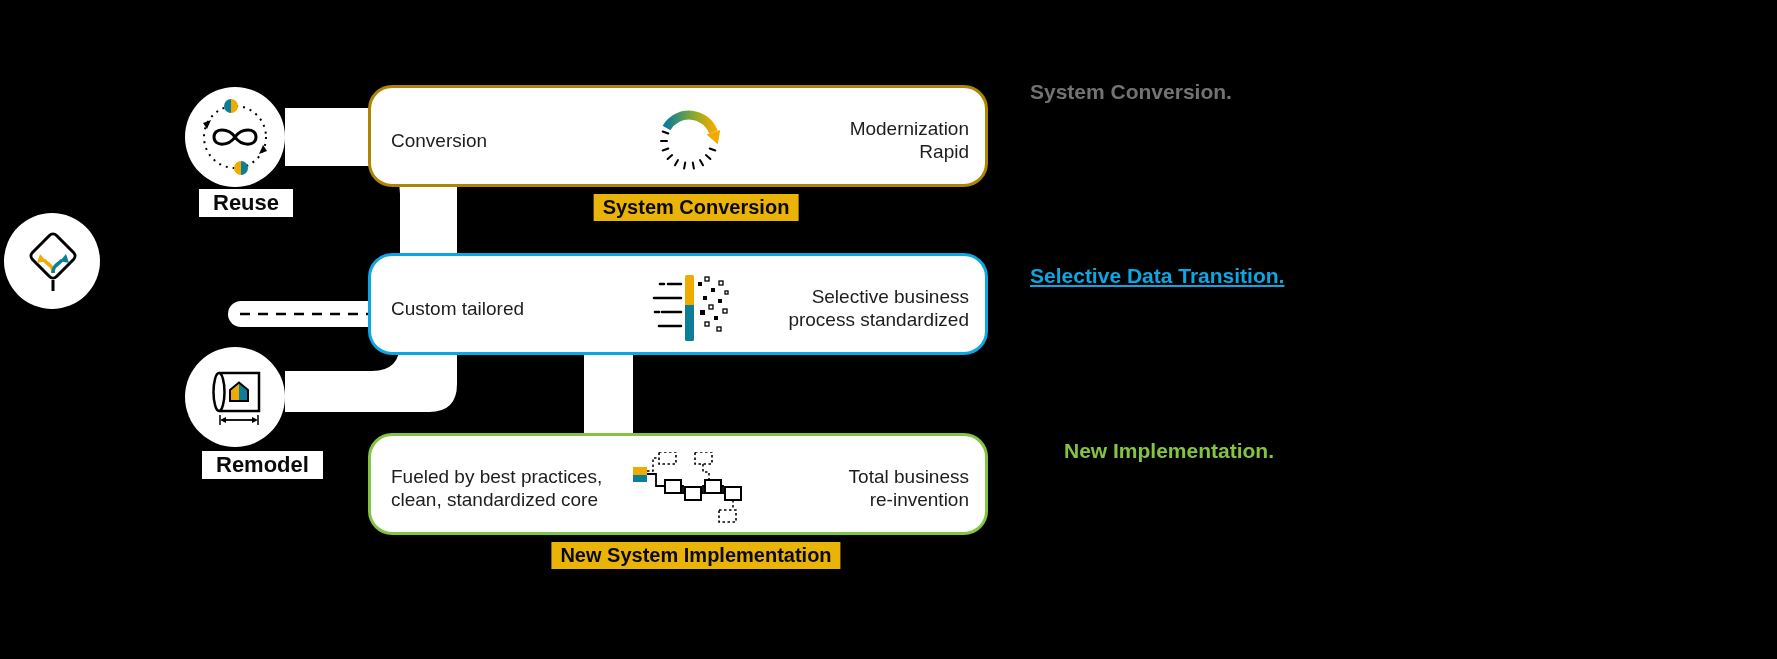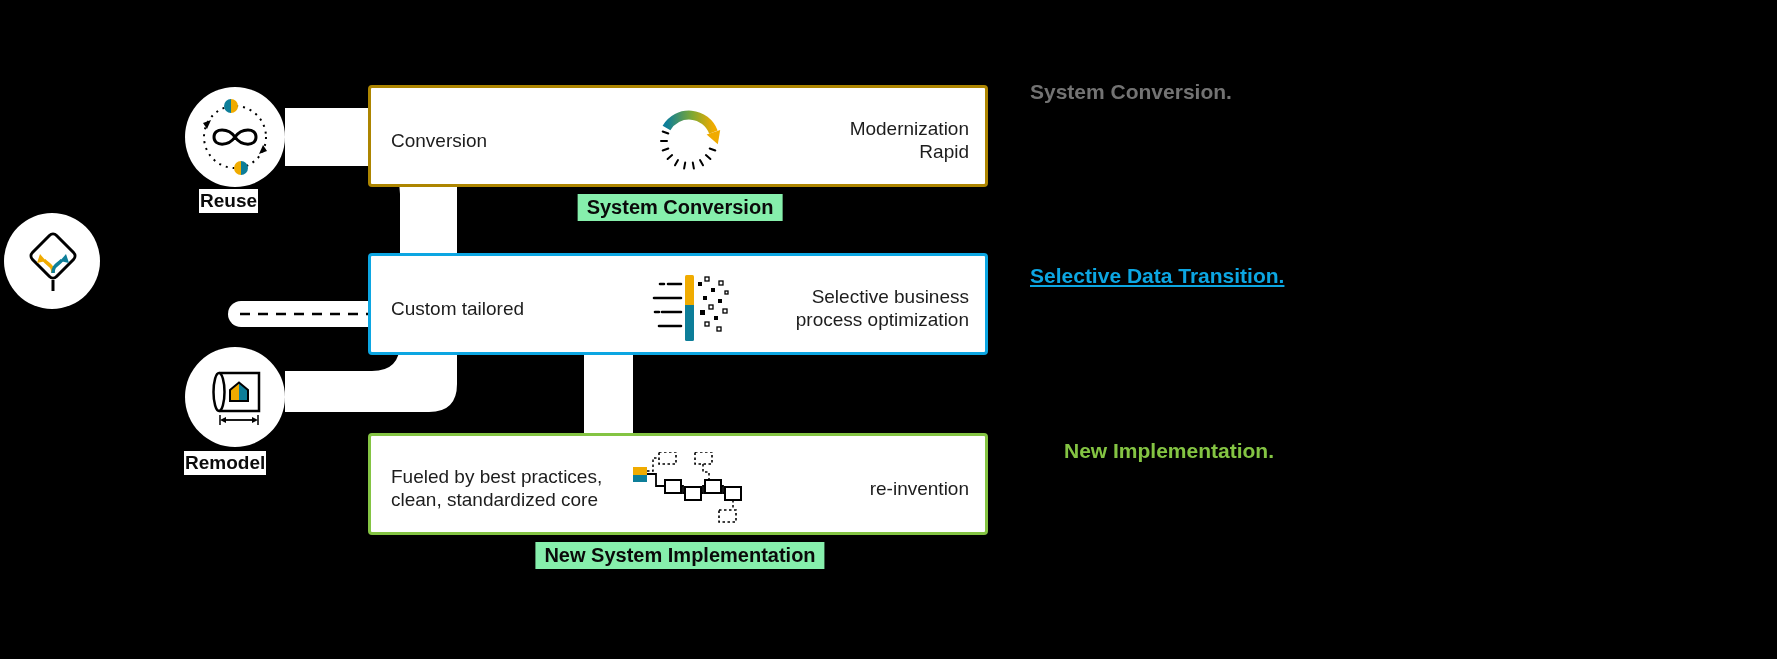--- a/index.html
+++ b/index.html
@@ -8,35 +8,35 @@
     font-family:"Liberation Sans", sans-serif;overflow:hidden;
   }
   svg{display:block;}
   .connectors{position:absolute;left:0;top:0;}
   .circle{position:absolute;background:#fff;border-radius:50%;
     display:flex;align-items:center;justify-content:center;}
   .signpost-circle{left:4px;top:213px;width:96px;height:96px;}
   .reuse-circle{left:185px;top:87px;width:100px;height:100px;}
   .remodel-circle{left:185px;top:347px;width:100px;height:100px;}
   .node-label{position:absolute;background:#fff;color:#0b0b0b;
-    font-weight:bold;font-size:19px;padding:1px 1px;white-space:nowrap;}
+    font-weight:bold;font-size:22px;padding:1px 14px;white-space:nowrap;}
   .reuse-label{left:199px;top:189px;}
-  .remodel-label{left:184px;top:451px;}
+  .remodel-label{left:202px;top:451px;}
   .pathbox{position:absolute;left:368px;width:620px;height:102px;background:#fff;
-    border-radius:4px;box-sizing:border-box;display:flex;align-items:center;
+    border-radius:24px;box-sizing:border-box;display:flex;align-items:center;
     padding:8px 16px 0 20px;}
   .box-conversion{top:85px;border:3px solid #ad8500;}
   .box-selective{top:253px;border:3px solid #0ca6e2;}
   .box-new{top:433px;border:3px solid #84c443;gap:7px;}
   .box-left{width:232px;font-size:19px;color:#1d1d1d;line-height:23px;}
   .box-icon{flex:1;display:flex;justify-content:center;align-items:center;}
   .box-right{width:214px;text-align:right;font-size:19px;color:#1d1d1d;line-height:23px;}
   .line{display:block;}
   .line:empty{display:none;}
-  .caption{position:absolute;left:680px;transform:translateX(-50%);background:#86efac;
+  .caption{position:absolute;left:696px;transform:translateX(-50%);background:#eab308;
     color:#0a0a0a;font-size:20px;font-weight:bold;padding:2px 9px;white-space:nowrap;}
   .caption-1{top:194px;}
   .caption-2{top:368px;}
   .caption-3{top:542px;}
   .heading{position:absolute;left:1030px;font-size:21px;font-weight:bold;white-space:nowrap;}
   .heading-1{top:80px;color:#737373;}
   .heading-2{top:264px;color:#0ca6e2;text-decoration:underline;}
   .heading-3{top:439px;color:#84c443;margin-left:34px;}
 </style>
 </head>
@@ -145,21 +145,21 @@
         <rect x="71" y="9" width="4" height="4" fill="none" stroke="#000" stroke-width="1.3"></rect>
         <rect x="77" y="19" width="3" height="3" fill="none" stroke="#000" stroke-width="1.3"></rect>
         <rect x="61" y="33" width="4" height="4" fill="none" stroke="#000" stroke-width="1.3"></rect>
         <rect x="75" y="37" width="4" height="4" fill="none" stroke="#000" stroke-width="1.3"></rect>
         <rect x="57" y="50" width="4" height="4" fill="none" stroke="#000" stroke-width="1.3"></rect>
         <rect x="69" y="55" width="4" height="4" fill="none" stroke="#000" stroke-width="1.3"></rect>
       </svg>
     </div>
     <div class="box-right">
       <span class="line">Selective business</span>
-      <span class="line">process optimization</span>
+      <span class="line">process standardized</span>
     </div>
   </div>
   <div class="heading heading-2">Selective Data Transition.</div>
 
   <div class="pathbox box-new">
     <div class="box-left">
       <span class="line">Fueled by best practices,</span>
       <span class="line">clean, standardized core</span>
     </div>
     <div class="box-icon">
@@ -173,19 +173,20 @@
         <rect x="94" y="35" width="16" height="13" fill="none" stroke="#000" stroke-width="2"></rect>
         <rect x="64" y="0" width="17" height="12" fill="none" stroke="#000" stroke-width="1.6" stroke-dasharray="2.5 2.5"></rect>
         <path d="M72,12 V20 H78 V28" stroke="#000" stroke-width="1.5" stroke-dasharray="2.5 2.5" fill="none"></path>
         <rect x="88" y="58" width="17" height="12" fill="none" stroke="#000" stroke-width="1.6" stroke-dasharray="2.5 2.5"></rect>
         <path d="M102,48 V58" stroke="#000" stroke-width="1.5" stroke-dasharray="2.5 2.5" fill="none"></path>
         <path d="M16,19 H22 V6 H28" stroke="#000" stroke-width="1.5" stroke-dasharray="2.5 2.5" fill="none"></path>
         <rect x="28" y="0" width="17" height="12" fill="none" stroke="#000" stroke-width="1.6" stroke-dasharray="2.5 2.5"></rect>
       </svg>
     </div>
     <div class="box-right">
+      <span class="line">Total business</span>
       <span class="line">re-invention</span>
     </div>
   </div>
   <div class="caption caption-3">New System Implementation</div>
   <div class="heading heading-3">New Implementation.</div>
 
 </div>
 
 </body></html>

